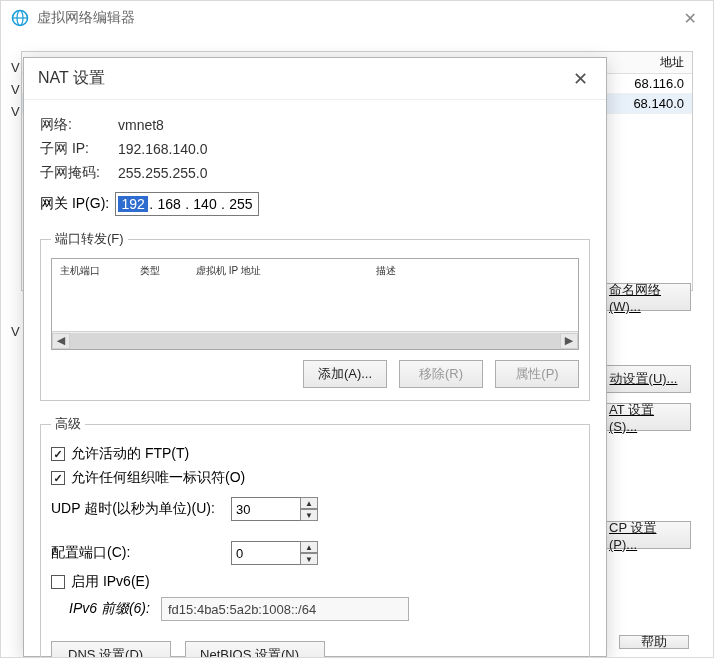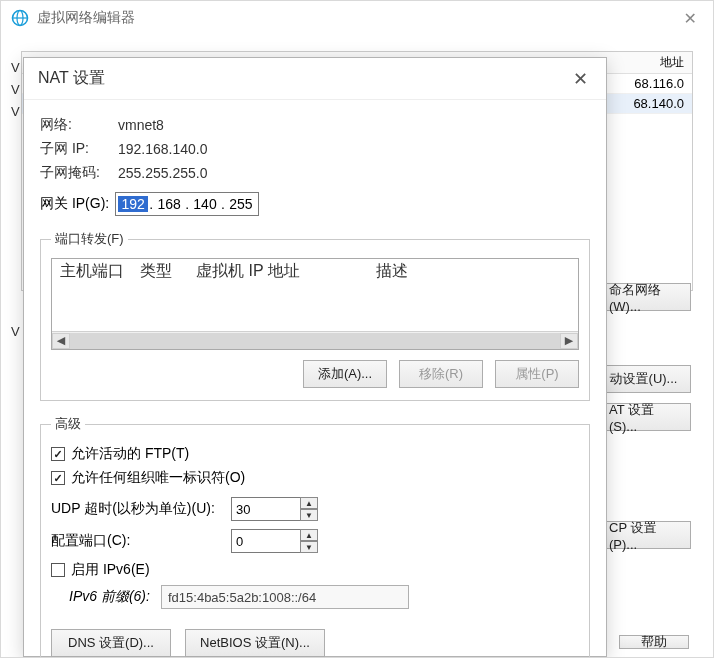--- a/index.html
+++ b/index.html
@@ -41,21 +41,21 @@
   }
   .back-table .row {
     height:20px; font-size:13px; padding:2px 8px; text-align:right;
     border-bottom:1px solid #f0f0f0;
   }
   .back-table .row.sel { background:#e8f0fa; }
   .back-side { position:absolute; left:10px; top:56px; font-size:13px; color:#333; line-height:22px;}
   .back-side div { height:22px; }
   .back-buttons {
     position:absolute; right:22px; width:95px;
-    display:flex; flex-direction:column; gap:6px;
+    display:flex; flex-direction:column; gap:6px;text-decoration:underline;
   }
   .dialog {
     position:absolute;
     left:22px; top:56px;
     width:584px; height:600px;
     border:1px solid #b3b3b3;
     background:#fff;
     box-shadow: 0 4px 18px rgba(0,0,0,.18);
   }
   .dialog .dlg-title {
@@ -87,21 +87,21 @@
   }
   fieldset.group > legend {
     font-size:13px; padding:0 4px; color:#333;
   }
   .pf-table {
     border:1px solid #a9a9a9; height:92px; margin-top:4px;
     display:flex; flex-direction:column;
   }
   .pf-table .cols {
     height:24px; display:flex; align-items:center;
-    font-size:16px; color:#333;
+    font-size:10px; color:#333;
     border-bottom:0;
   }
   .pf-table .cols div { padding:0 8px; }
   .pf-table .body { flex:1; background:#fff; }
   .pf-table .hscroll {
     height:18px; display:flex; align-items:center;
     border-top:1px solid #d0d0d0;
     background:#f0f0f0;
   }
   .hscroll .sbtn {
@@ -288,21 +288,21 @@
           <span style="width:180px;">UDP 超时(以秒为单位)(U):</span>
           <span class="num-field">
             <input value="30" style="">
             <span class="spinners">
               <span class="sp">▲</span>
               <span class="sp">▼</span>
             </span>
           </span>
         </div>
 
-        <div class="line" style="margin-top:8px;">
+        <div class="line" style="margin-top:20px;">
           <span style="width:180px;">配置端口(C):</span>
           <span class="num-field">
             <input value="0" style="">
             <span class="spinners">
               <span class="sp">▲</span>
               <span class="sp">▼</span>
             </span>
           </span>
         </div>
 

